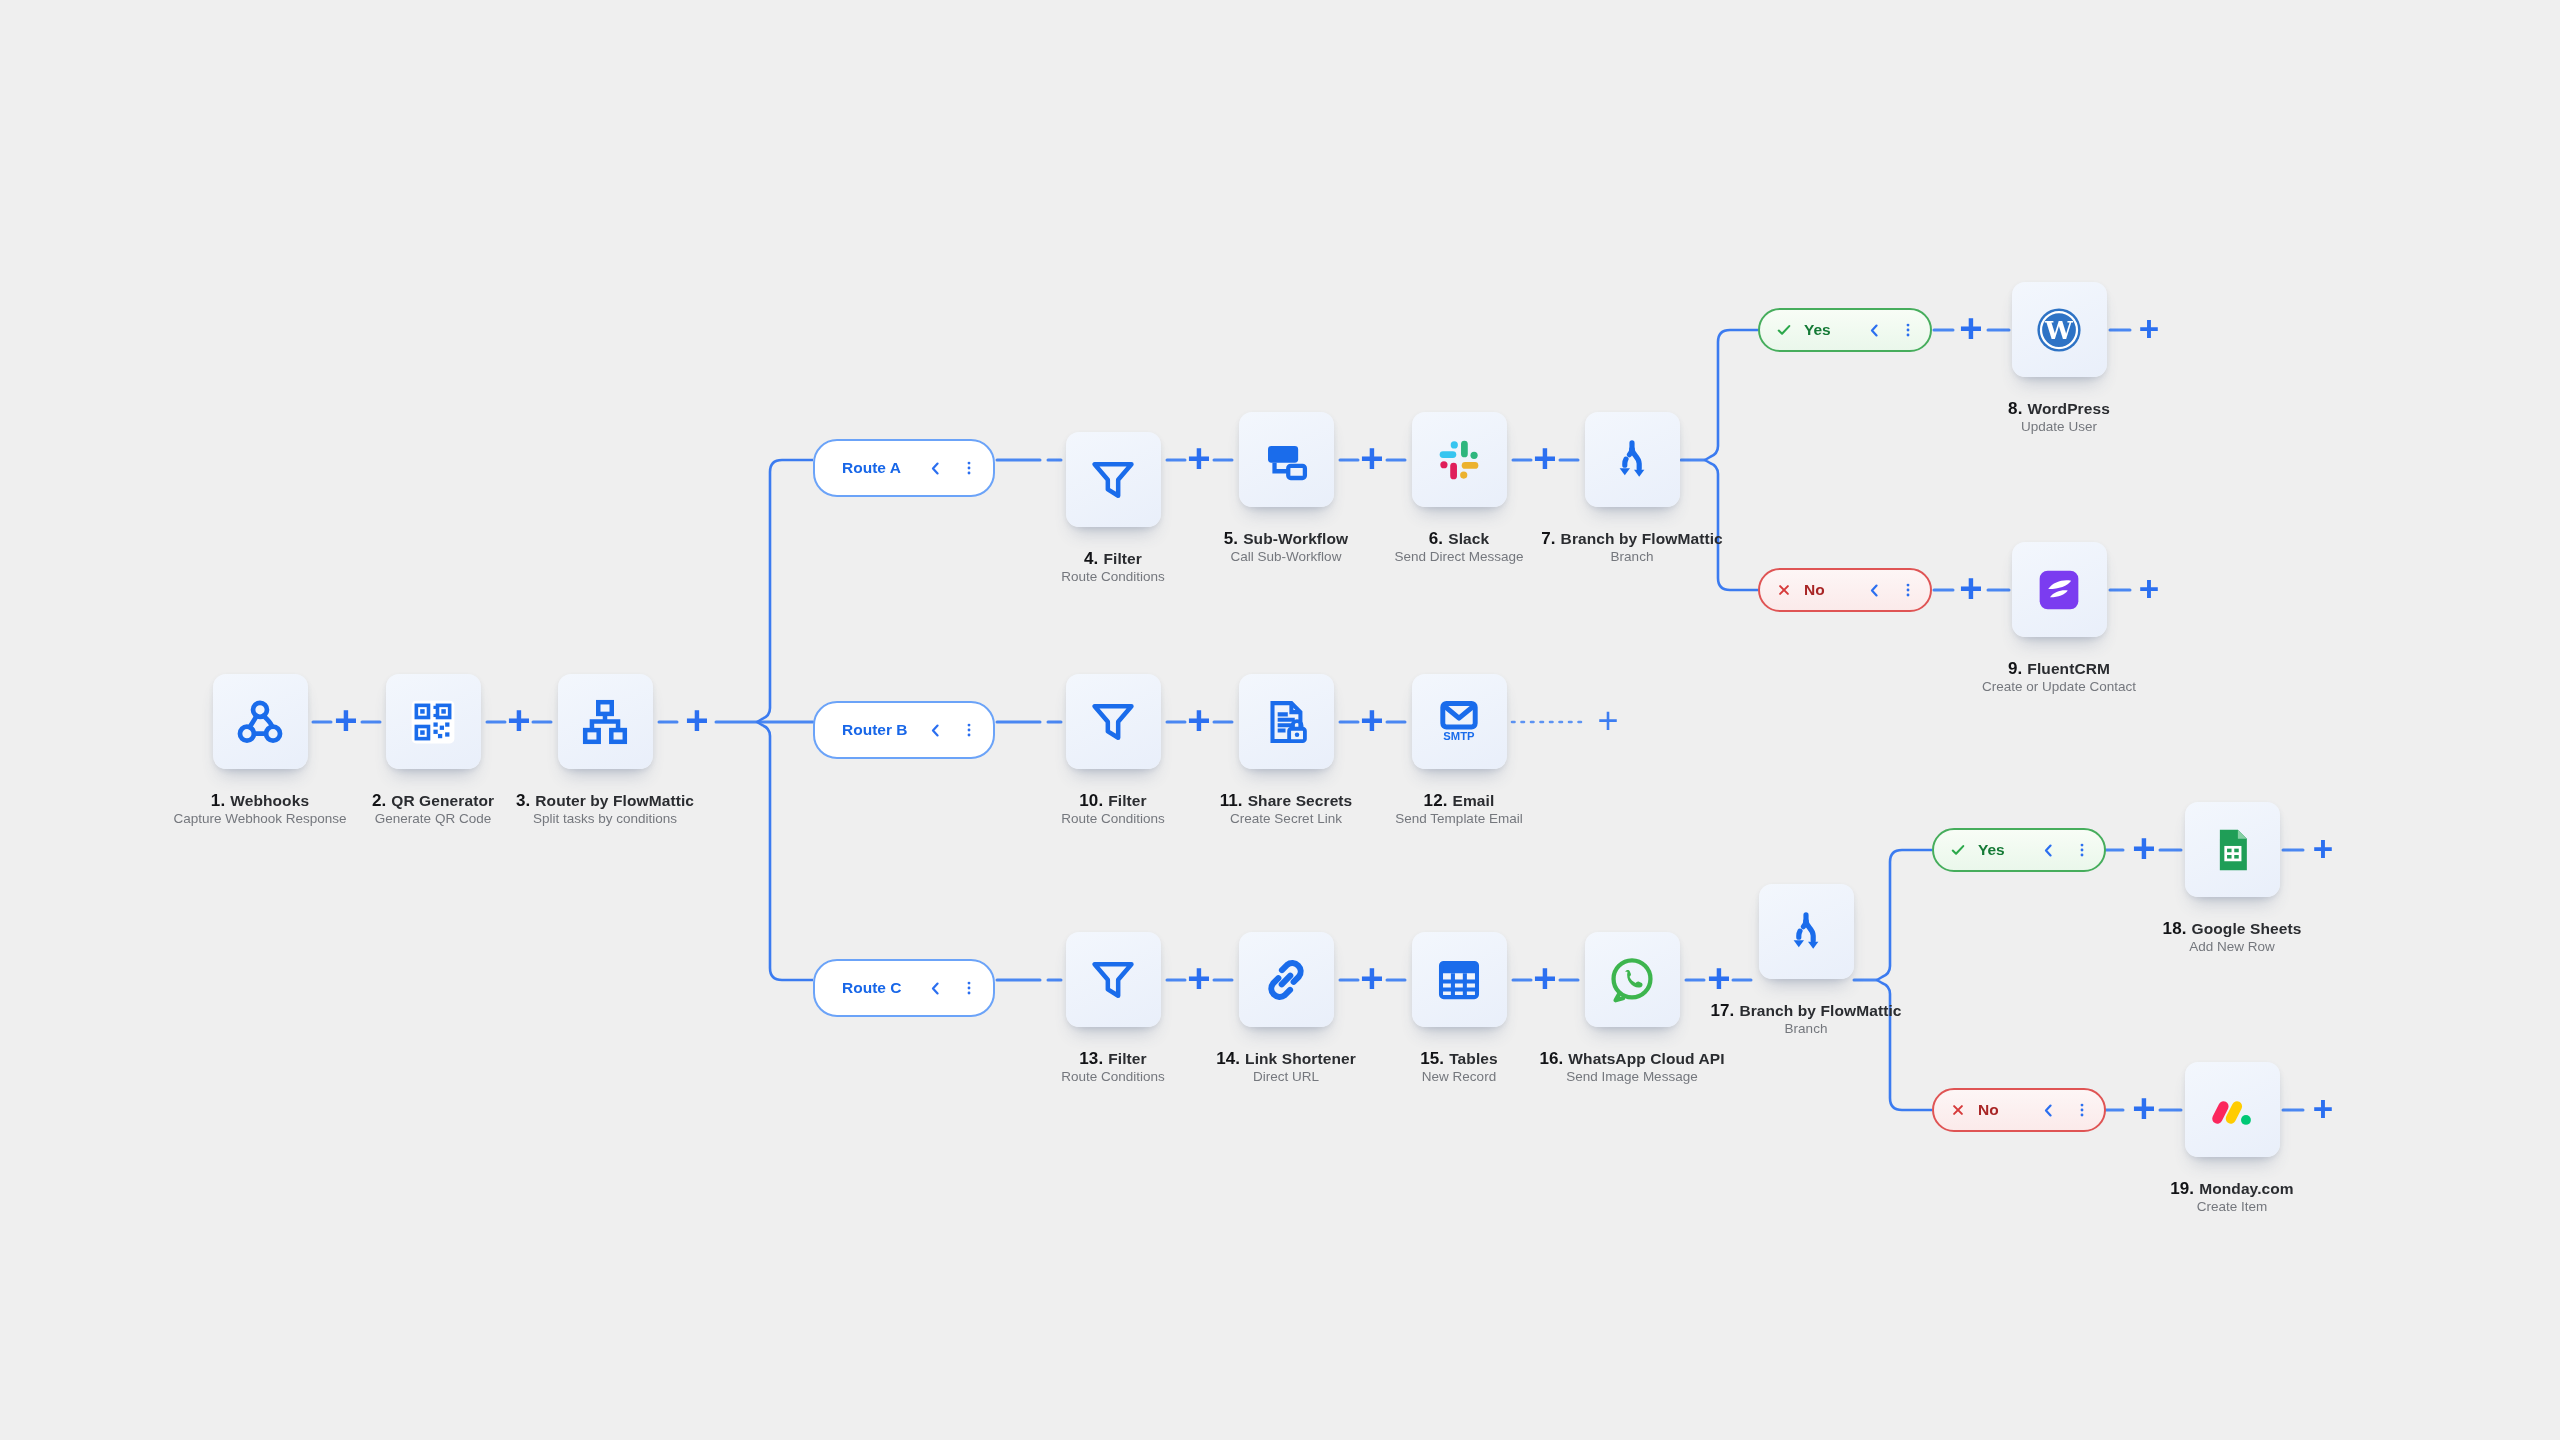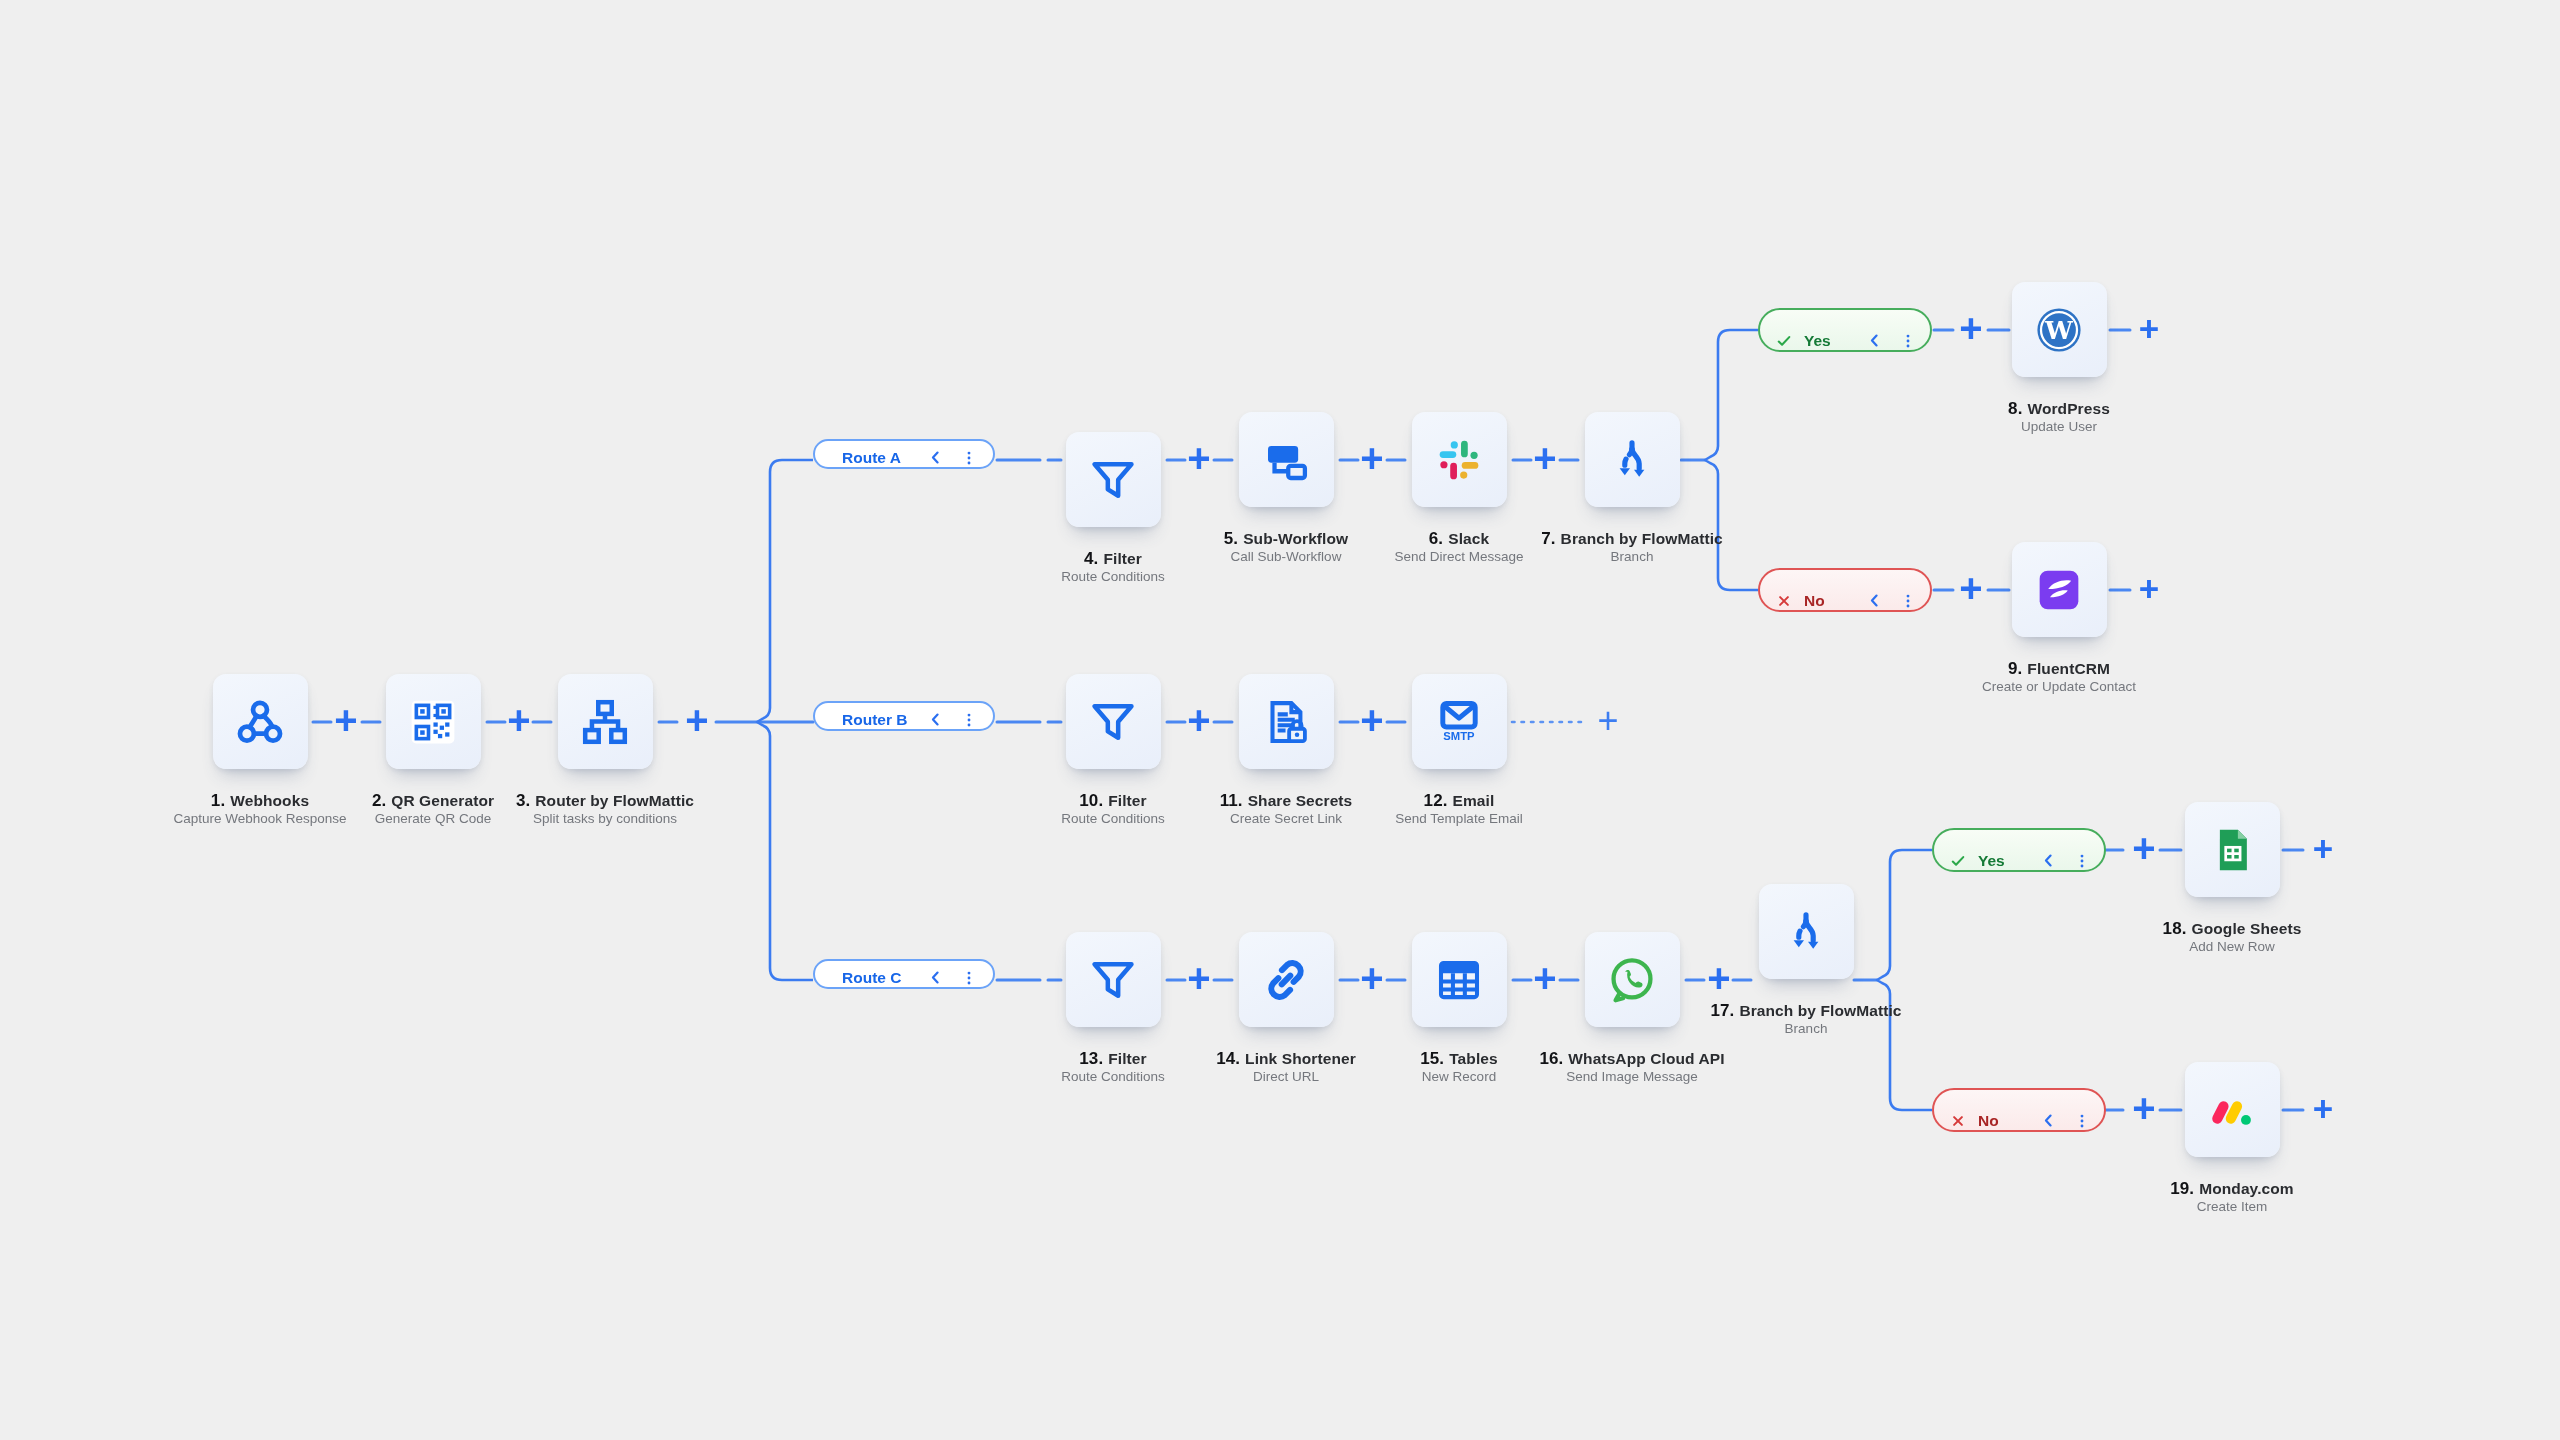--- a/index.html
+++ b/index.html
@@ -8,23 +8,23 @@
   .wires{position:absolute;left:0;top:0;width:2560px;height:1440px;pointer-events:none}
   .node{position:absolute;width:300px;transform:translateX(-50%);text-align:center}
   .card{width:95px;height:95px;margin:0 auto;border-radius:13px;
         background:linear-gradient(155deg,#f3f7fd 0%,#e9effa 100%);
         box-shadow:0 12px 18px -8px rgba(60,80,120,.30),0 2px 5px rgba(60,80,120,.10);
         display:flex;align-items:center;justify-content:center}
   .card svg{width:54px;height:54px;display:block}
   .ntitle{margin-top:22px;font-size:15.5px;font-weight:bold;color:#2a2c30;letter-spacing:.1px}
   .ntitle .num{font-size:17px;color:#121316;margin-right:5px}
   .nsub{margin-top:0;font-size:13.5px;color:#74777d}
-  .pill{position:absolute;display:flex;align-items:flex-end;background:#fff;
+  .pill{position:absolute;display:flex;align-items:center;background:#fff;
         border:2px solid #6ba3f8;border-radius:24px;box-sizing:border-box;cursor:pointer}
-  .route-pill{width:182px;height:30px;padding:0 15px 0 27px}
+  .route-pill{width:182px;height:58px;padding:0 15px 0 27px}
   .route-pill .rlabel{flex:1;font-size:15.5px;font-weight:bold;color:#1766e8;text-align:left}
   .pill .chev{width:19px;height:19px;margin-right:15px;flex:none}
   .pill .dots{width:18px;height:18px;flex:none}
   .dec-pill{width:174px;height:44px;padding:0 13px 0 15px;border-radius:26px}
   .dec-yes{background:linear-gradient(180deg,#f8fdf6 0%,#eaf7eb 100%);border-color:#46ad5c}
   .dec-no{background:linear-gradient(180deg,#fdf6f6 0%,#fbeaea 100%);border-color:#df5454}
   .dec-pill .dicon{width:18px;height:18px;flex:none}
   .dec-pill .dlabel{flex:1;font-size:15.5px;font-weight:bold;text-align:left;margin-left:11px}
   .dec-yes .dlabel{color:#157a36}
   .dec-no .dlabel{color:#a82525}

